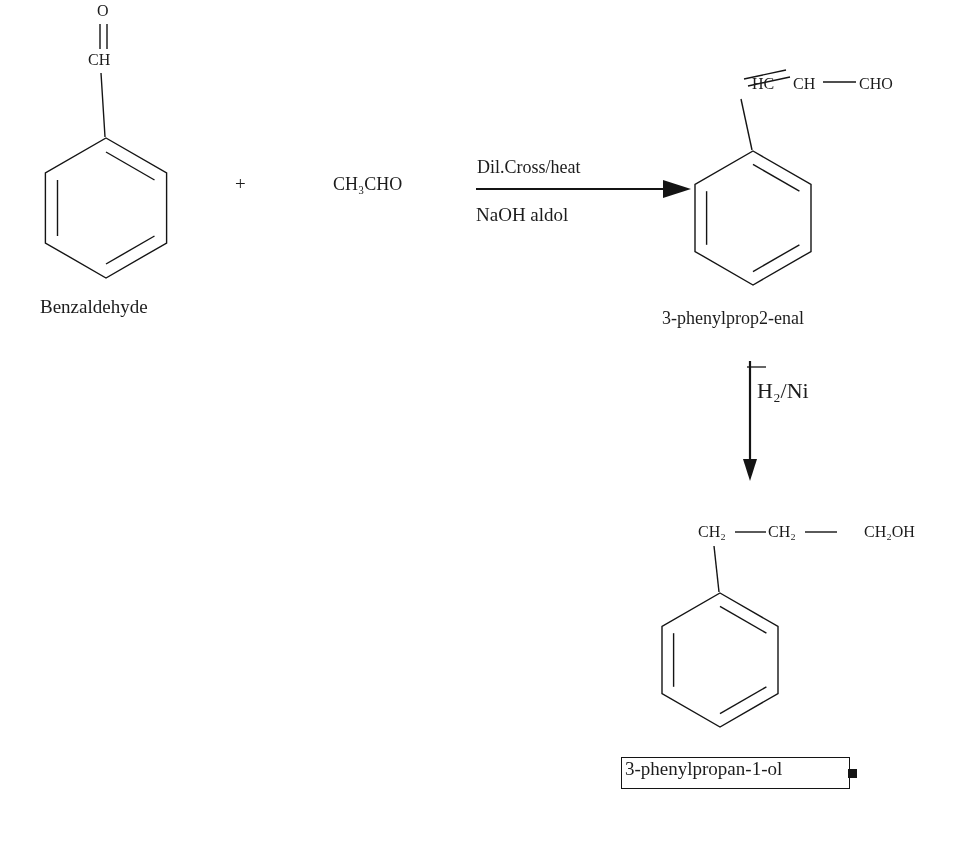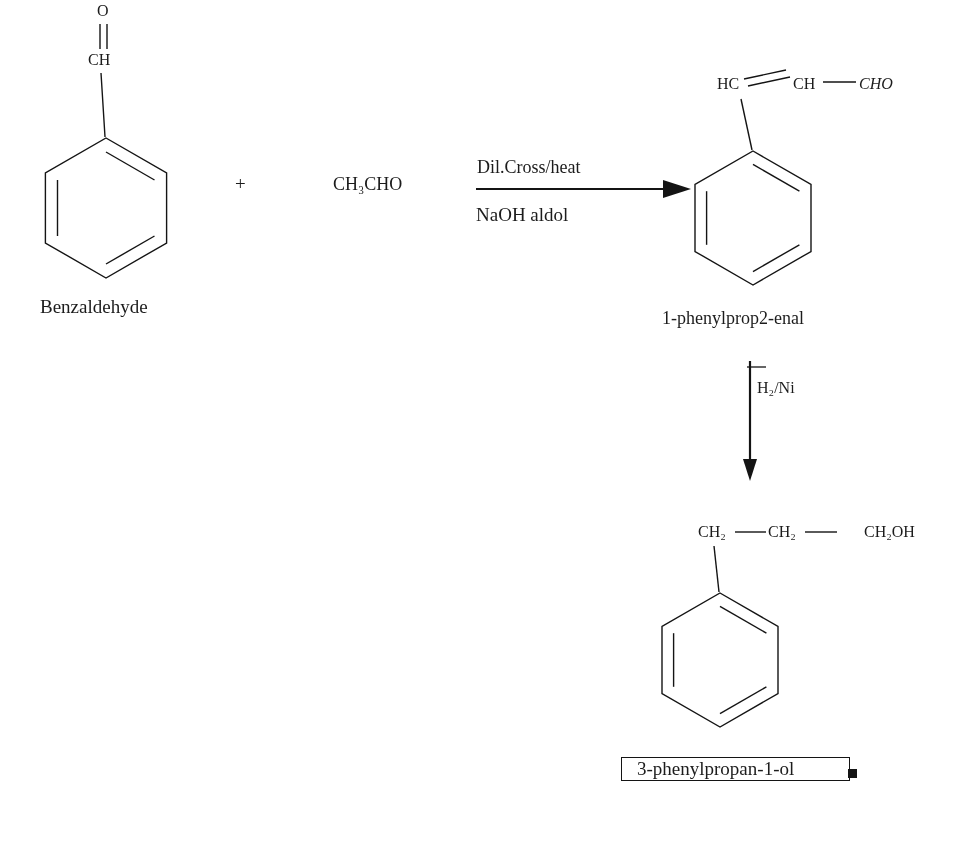--- a/index.html
+++ b/index.html
@@ -24,31 +24,30 @@
   }
   svg.linework .arrow-shaft { stroke-width: 2.2; }
   svg.linework .arrow-head { fill: #141414; stroke: none; }
   svg.linework .tick { stroke-width: 1.3; }
   .txt {
     position: absolute;
     white-space: nowrap;
     line-height: 1.1;
   }
   .fs16 { font-size: 16px; }
-  .fs17 { font-size: 16px; }
+  .fs17 { font-size: 22px; }
   .fs18 { font-size: 18px; }
   .fs19 { font-size: 19px; }
   .name-box {
     position: absolute;
     left: 621px; top: 757px;
-    width: 229px; height: 24px;
+    width: 229px; height: 32px;
     border: 1.3px solid #141414;
     display: flex;
-    align-items: center;
-    padding-left: 15px;
+    padding-left: 3px;
     box-sizing: border-box;
   }
   .sel-handle {
     position: absolute;
     left: 848px; top: 769px;
     width: 9px; height: 9px;
     background: #141414;
   }
 </style>
 </head>
@@ -104,24 +103,24 @@
   <span class="txt fs16" style="left:97px; top:2px;">O</span>
   <span class="txt fs16" style="left:88px; top:51px;">CH</span>
   <span class="txt fs19" style="left:40px; top:297px;">Benzaldehyde</span>
 
   <span class="txt fs19" style="left:235px; top:174px;">+</span>
   <span class="txt fs18" style="left:333px; top:175px;font-family:Liberation Serif, serif;">CH₃CHO</span>
 
   <span class="txt fs18" style="left:477px; top:158px;">Dil.Cross/heat</span>
   <span class="txt fs19" style="left:476px; top:205px;">NaOH aldol</span>
 
-  <span class="txt fs16" style="left:717px; top:75px;">HC</span>
+  <span class="txt fs16" style="left:752px; top:75px;">HC</span>
   <span class="txt fs16" style="left:793px; top:75px;">CH</span>
-  <span class="txt fs16" style="left:859px; top:75px;font-style:italic;">CHO</span>
-  <span class="txt fs18" style="left:662px; top:309px;">1-phenylprop2-enal</span>
+  <span class="txt fs16" style="left:859px; top:75px;">CHO</span>
+  <span class="txt fs18" style="left:662px; top:309px;">3-phenylprop2-enal</span>
 
   <span class="txt fs17" style="left:757px; top:379px;">H₂/Ni</span>
 
   <span class="txt fs16" style="left:698px; top:523px;">CH₂</span>
   <span class="txt fs16" style="left:768px; top:523px;">CH₂</span>
   <span class="txt fs16" style="left:864px; top:523px;">CH₂OH</span>
 
   <div class="name-box">
     <span class="fs19">3-phenylpropan-1-ol</span>
   </div>

